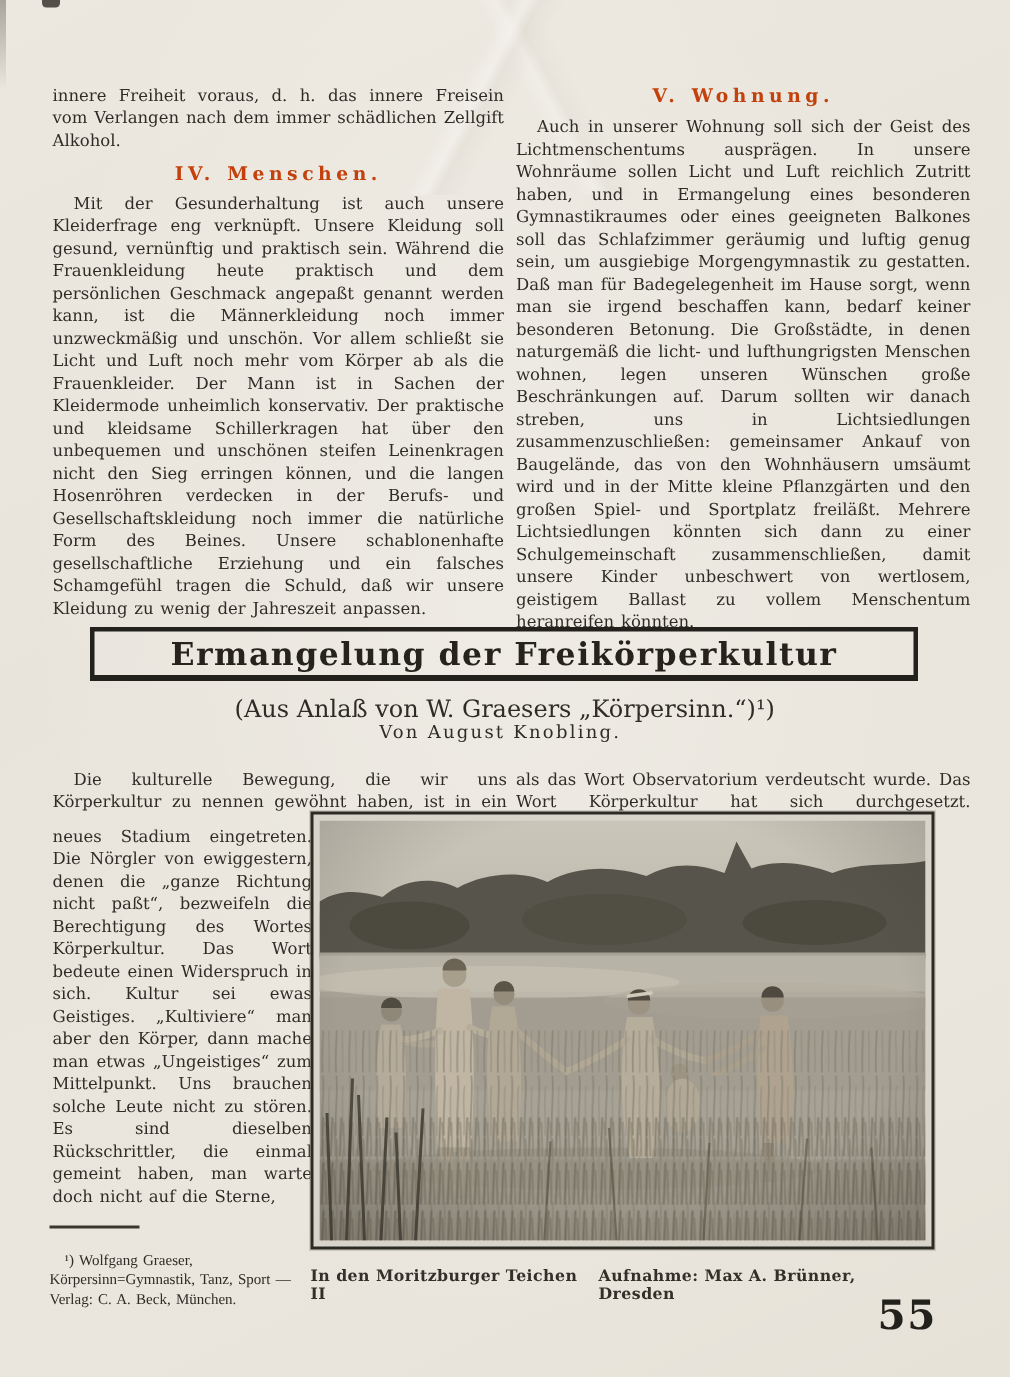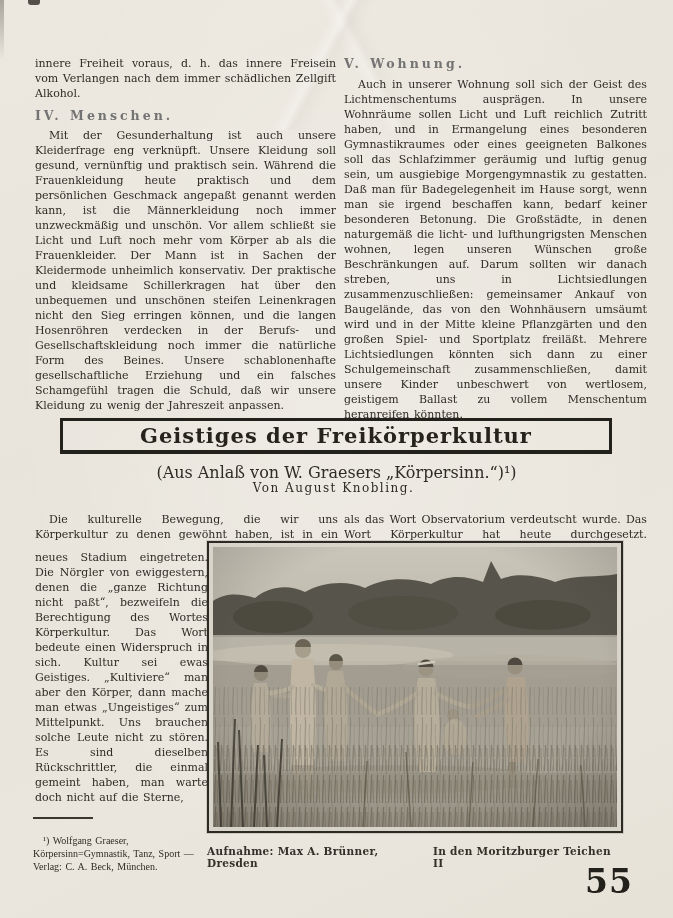--- a/index.html
+++ b/index.html
@@ -25,22 +25,22 @@
   .edge-shadow{position:absolute;left:0;top:0;width:4px;height:60px;background:linear-gradient(to bottom,rgba(40,38,32,.35),transparent);}
 
   .txt{font-size:11px;line-height:15px;text-align:justify;word-spacing:1px;margin-top:11px;}
   .txt p{margin:0;}
   .indent{text-indent:14px;}
   .just-all{text-align-last:justify;}
 
   .col-tl{position:absolute;left:35px;top:45px;width:301px;}
   .col-tr{position:absolute;left:344px;top:45px;width:303px;}
   .sec-head{
-    font-size:12.5px;font-weight:bold;letter-spacing:3px;
-    margin:7px 0 5px 0;color:#737373;white-space:nowrap;
+    font-size:12.5px;font-weight:bold;letter-spacing:3px;text-align:center;
+    margin:7px 0 5px 0;color:#c2410c;white-space:nowrap;
   }
   .col-tr .sec-head{margin-top:0;margin-bottom:6px;}
 
   .title-box{
     position:absolute;left:60px;top:418px;width:546px;height:29px;
     border:3px solid #23211c;border-bottom-width:4px;
     display:flex;align-items:center;justify-content:center;
     background:rgba(255,255,255,0.06);
   }
   .title-box h1{
@@ -63,21 +63,21 @@
   .fn-rule{position:absolute;left:33px;top:817px;width:60px;border-top:2px solid #3a372f;}
   .footnote{position:absolute;left:33px;top:823px;width:182px;font-size:10px;line-height:13px;text-align:left;font-family:Liberation Serif, serif;}
   .footnote p{margin:0;text-indent:10px;}
 
   .caption-row{
     position:absolute;left:207px;top:845px;width:418px;
     display:flex;justify-content:space-between;
     font-size:10.5px;font-weight:bold;letter-spacing:.3px;color:#33302a;
   }
   .page-num{
-    position:absolute;left:585px;top:862px;font-size:33px;font-weight:bold;color:#23211b;
+    position:absolute;left:585px;top:862px;font-size:27px;font-weight:bold;color:#23211b;
     letter-spacing:1px;
   }
 </style>
 </head>
 <body>
 
 <div class="paper"></div>
 <div class="crease"></div>
 <div class="edge-mark"></div>
 <div class="edge-shadow"></div>
@@ -87,33 +87,33 @@
   <div class="sec-head">IV. Menschen.</div>
   <p class="indent">Mit der Gesunderhaltung ist auch unsere Kleiderfrage eng verknüpft. Unsere Kleidung soll gesund, vernünftig und praktisch sein. Während die Frauenkleidung heute praktisch und dem persönlichen Geschmack angepaßt genannt werden kann, ist die Männerkleidung noch immer unzweckmäßig und unschön. Vor allem schließt sie Licht und Luft noch mehr vom Körper ab als die Frauenkleider. Der Mann ist in Sachen der Kleidermode unheimlich konservativ. Der praktische und kleidsame Schillerkragen hat über den unbequemen und unschönen steifen Leinenkragen nicht den Sieg erringen können, und die langen Hosenröhren verdecken in der Berufs- und Gesellschaftskleidung noch immer die natürliche Form des Beines. Unsere schablonenhafte gesellschaftliche Erziehung und ein falsches Schamgefühl tragen die Schuld, daß wir unsere Kleidung zu wenig der Jahreszeit anpassen.</p>
 </div>
 
 <div class="col-tr txt">
   <div class="sec-head">V. Wohnung.</div>
   <p class="indent">Auch in unserer Wohnung soll sich der Geist des Lichtmenschentums ausprägen. In unsere Wohnräume sollen Licht und Luft reichlich Zutritt haben, und in Ermangelung eines besonderen Gymnastikraumes oder eines geeigneten Balkones soll das Schlafzimmer geräumig und luftig genug sein, um ausgiebige Morgengymnastik zu gestatten. Daß man für Badegelegenheit im Hause sorgt, wenn man sie irgend beschaffen kann, bedarf keiner besonderen Betonung. Die Großstädte, in denen naturgemäß die licht- und lufthungrigsten Menschen wohnen, legen unseren Wünschen große Beschränkungen auf. Darum sollten wir danach streben, uns in Lichtsiedlungen zusammenzuschließen: gemeinsamer Ankauf von Baugelände, das von den Wohnhäusern umsäumt wird und in der Mitte kleine Pflanzgärten und den großen Spiel- und Sportplatz freiläßt. Mehrere Lichtsiedlungen könnten sich dann zu einer Schulgemeinschaft zusammenschließen, damit unsere Kinder unbeschwert von wertlosem, geistigem Ballast zu vollem Menschentum heranreifen könnten.</p>
 </div>
 
 <div class="title-box">
-  <h1>Geistiges der Freikörperkultur</h1>
+  <h1>Ermangelung der Freikörperkultur</h1>
 </div>
 <div class="subtitle">(Aus Anlaß von W. Graesers „Körpersinn.“)¹)</div>
 <div class="byline">Von August Knobling.</div>
 
 <div class="lead txt just-all">
-  <p class="indent">Die kulturelle Bewegung, die wir uns Körperkultur zu denen gewöhnt haben, ist in ein</p>
+  <p class="indent">Die kulturelle Bewegung, die wir uns Körperkultur zu nennen gewöhnt haben, ist in ein</p>
 </div>
 <div class="col-bl txt">
   <p>neues Stadium eingetreten. Die Nörgler von ewiggestern, denen die „ganze Richtung nicht paßt“, bezweifeln die Berechtigung des Wortes Körperkultur. Das Wort bedeute einen Widerspruch in sich. Kultur sei ewas Geistiges. „Kultiviere“ man aber den Körper, dann mache man etwas „Ungeistiges“ zum Mittelpunkt. Uns brauchen solche Leute nicht zu stören. Es sind dieselben Rückschrittler, die einmal gemeint haben, man warte doch nicht auf die Sterne,</p>
 </div>
 <div class="col-br txt just-all">
-  <p>als das Wort Observatorium verdeutscht wurde. Das Wort Körperkultur hat heute durchgesetzt.</p>
+  <p>als das Wort Observatorium verdeutscht wurde. Das Wort Körperkultur hat sich durchgesetzt.</p>
 </div>
 
 <div class="photo-frame">
   <svg width="404" height="280" viewBox="0 0 404 280">
     <defs>
       <linearGradient id="sky" x1="0" y1="0" x2="0" y2="1">
         <stop offset="0" stop-color="#cac6ba"></stop>
         <stop offset="1" stop-color="#b9b5a8"></stop>
       </linearGradient>
       <radialGradient id="vig" cx="50%" cy="45%" r="75%">
@@ -206,17 +206,17 @@
     <rect width="404" height="280" fill="url(#vig)"></rect>
   </svg>
 </div>
 
 <div class="fn-rule"></div>
 <div class="footnote txt">
   <p>¹) Wolfgang Graeser, Körpersinn=Gymnastik, Tanz, Sport — Verlag: C. A. Beck, München.</p>
 </div>
 
 <div class="caption-row">
+  <span>In den Moritzburger Teichen II</span>
   <span>Aufnahme: Max A. Brünner, Dresden</span>
-  <span>In den Moritzburger Teichen II</span>
 </div>
 
 <div class="page-num">55</div>
 
 </body></html>

